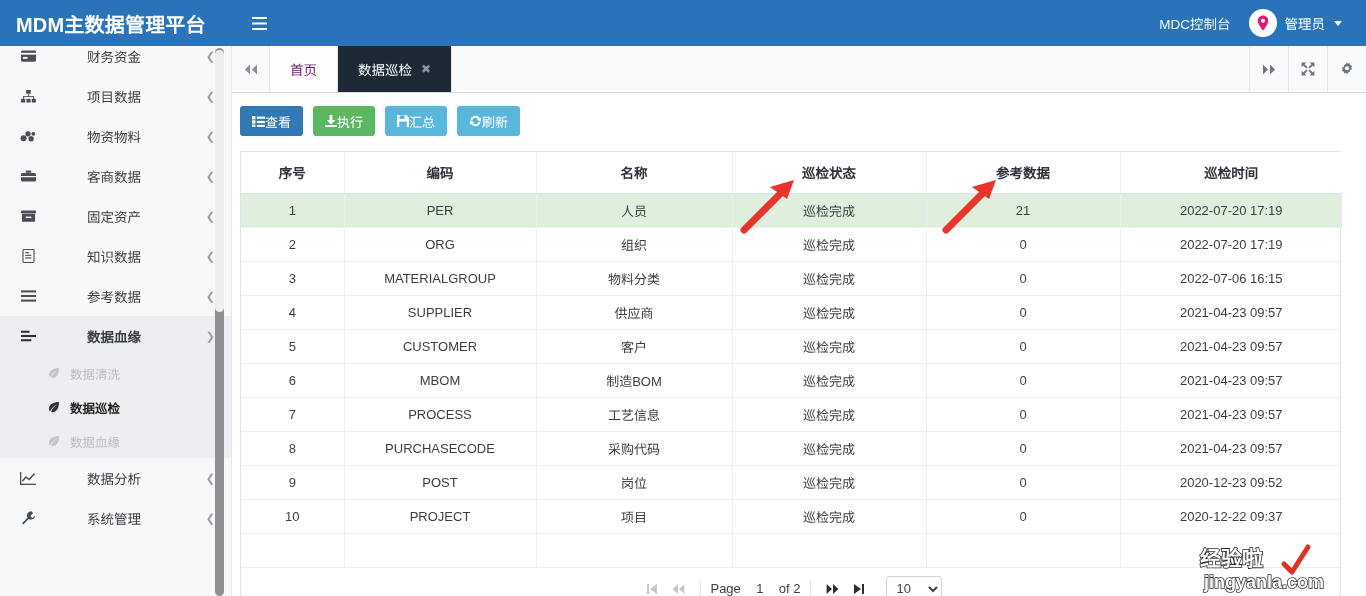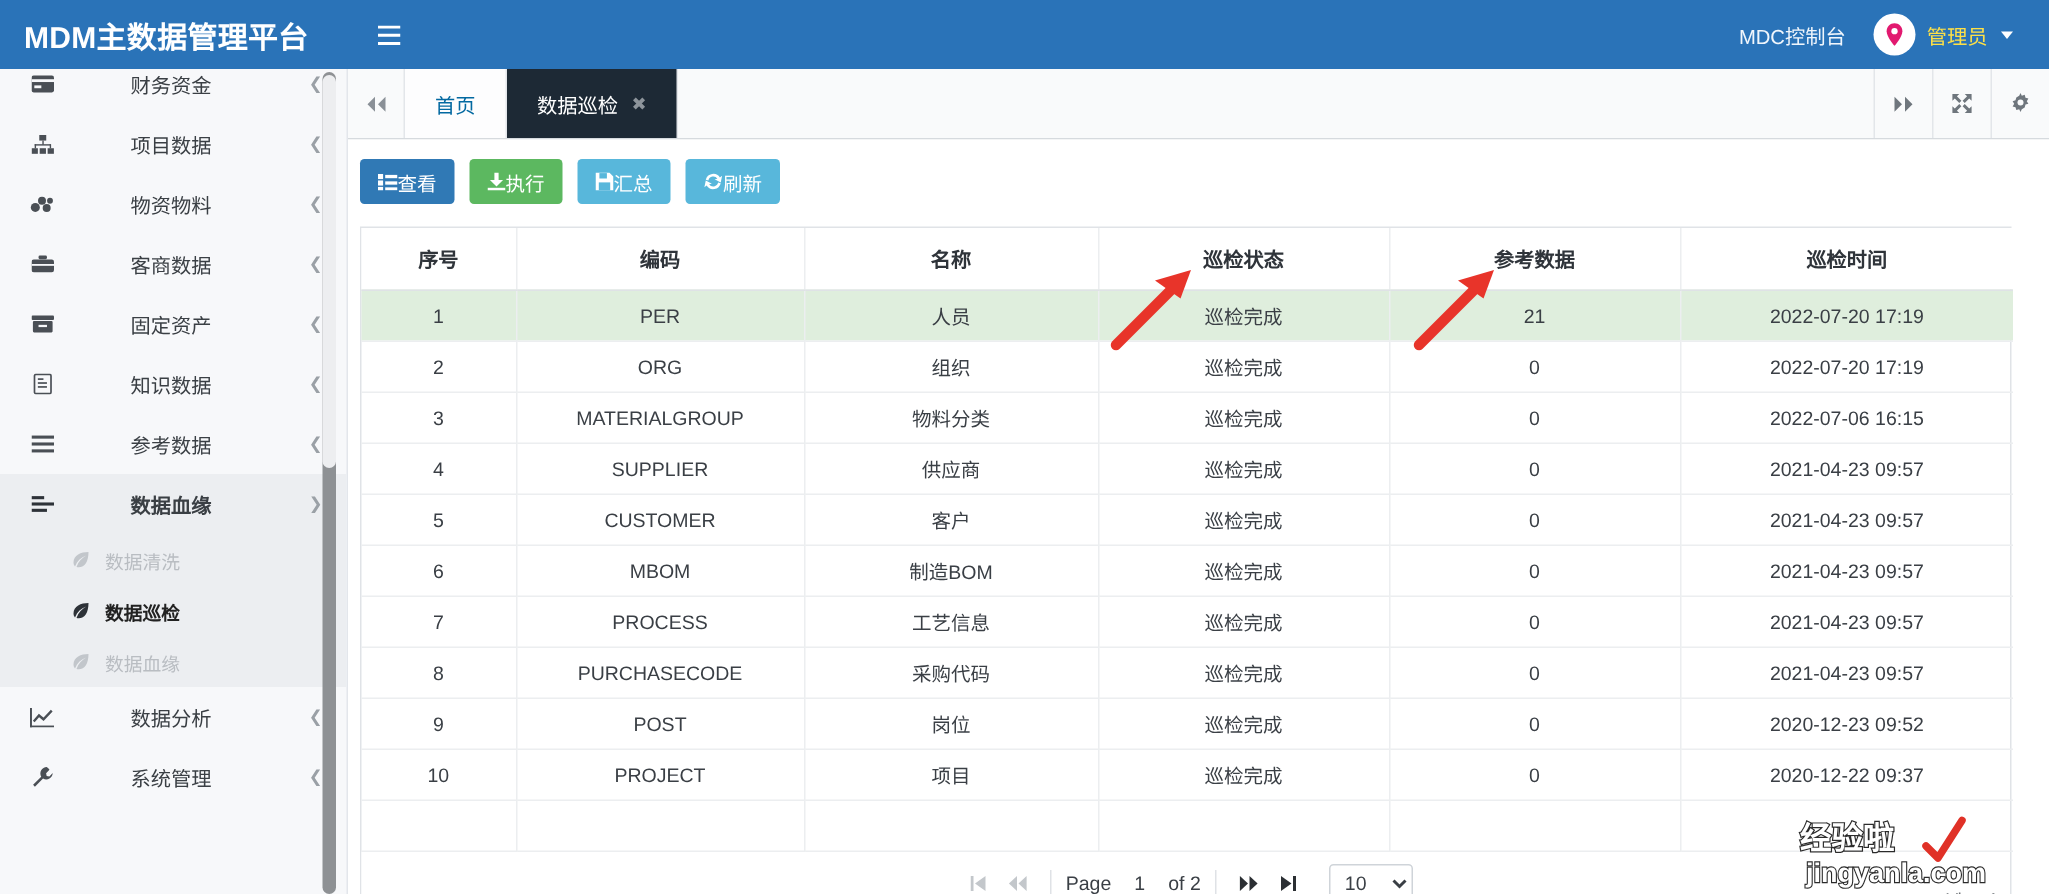--- a/index.html
+++ b/index.html
@@ -30,21 +30,21 @@
   .topbar-right {
     display: flex; align-items: center; gap: 18px; padding-right: 24px;
     height: 46px; color: #eaf2fa; font-size: 13.5px;
   }
   .mdc-link { cursor: pointer; white-space: nowrap; color: #f0f6fc; }
   .user-box { display: flex; align-items: center; gap: 8px; cursor: pointer; }
   .avatar {
     width: 28px; height: 28px; border-radius: 50%; background: #ffffff;
     display: flex; align-items: center; justify-content: center;
   }
-  .user-name { color: #fde047; font-size: 13.5px; white-space: nowrap; }
+  .user-name { color: #ffffff; font-size: 13.5px; white-space: nowrap; }
   .caret-down {
     width: 0; height: 0; border-left: 4px solid transparent;
     border-right: 4px solid transparent; border-top: 5px solid #ffffff;
     margin-left: 1px;
   }
 
   
   .sidebar {
     position: absolute; left: 0; top: 46px; width: 232px; height: 550px;
     background: #f7f8fa; border-right: 1px solid #e3e6eb; overflow: hidden;
@@ -90,21 +90,21 @@
     display: flex; align-items: stretch;
   }
   .tab-nav-btn {
     width: 38px; display: flex; align-items: center; justify-content: center;
     color: #8a9097; font-size: 13px; cursor: pointer;
     border-right: 1px solid #e3e6ea; background: #f9fafb;
   }
   .tab-scroll { display: flex; align-items: stretch; flex: 1 1 auto; }
   .tab {
     display: flex; align-items: center; padding: 0 20px;
-    font-size: 13.5px; color: #0369a1; cursor: pointer;
+    font-size: 13.5px; color: #701a75; cursor: pointer;
     border-right: 1px solid #e3e6ea; background: #fdfdfe; white-space: nowrap;
   }
   .tab.active { background: #1d2935; color: #ffffff; }
   .tab-close {
     margin-left: 9px; color: #8d949b; font-size: 12px; cursor: pointer;
   }
   .tab-right { display: flex; align-items: stretch; }
   .tab-tool {
     width: 39px; display: flex; align-items: center; justify-content: center;
     color: #6f767d; cursor: pointer; border-left: 1px solid #e3e6ea;

